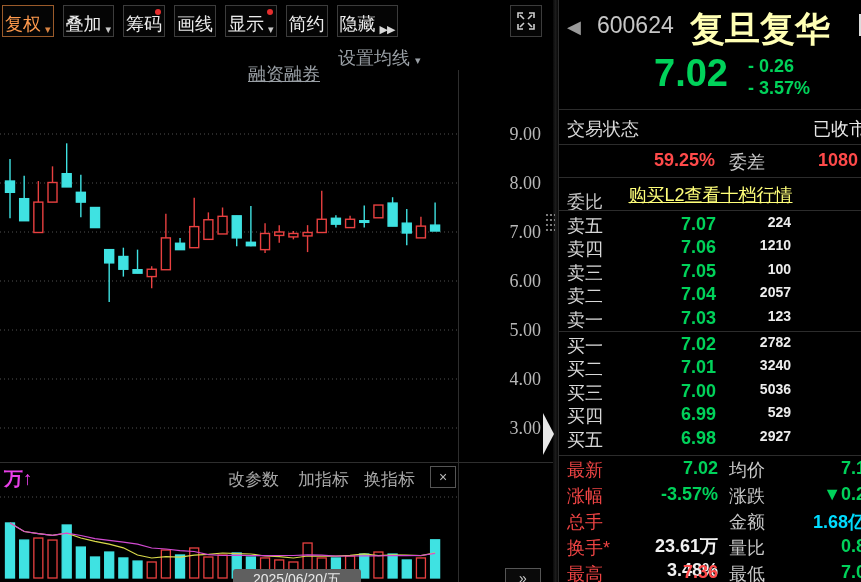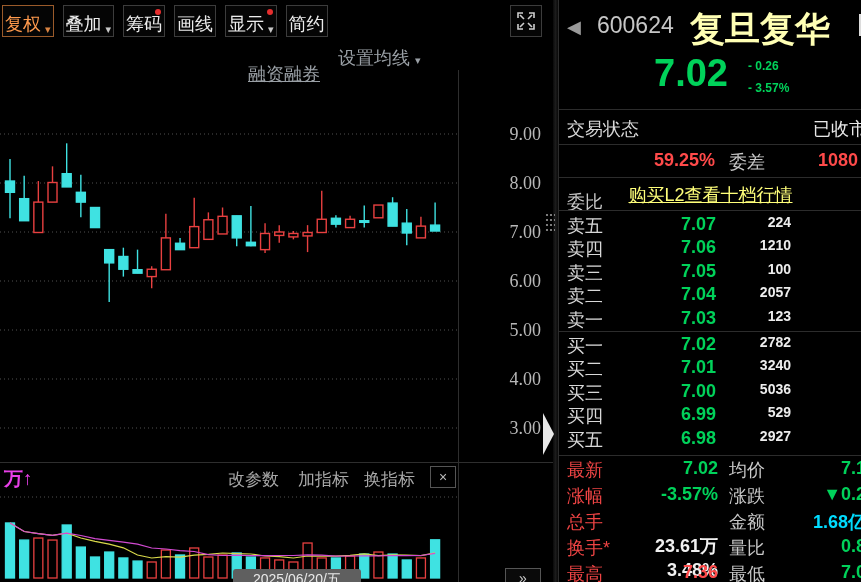--- a/index.html
+++ b/index.html
@@ -37,21 +37,21 @@
   .grip{position:absolute;left:545px;top:213px;}
   .collapse-arrow{position:absolute;left:543px;top:413px;width:0;height:0;border-left:11px solid #e8e8e8;border-top:21px solid transparent;border-bottom:21px solid transparent;cursor:pointer;}
   
   .panel{position:absolute;left:558px;top:0;width:322px;height:582px;background:#000;border-left:1px solid #2c2c2c;box-sizing:border-box;}
   .panel .hr{position:absolute;left:0;width:322px;height:1px;background:#2c2c2c;}
   .nav-left{position:absolute;left:8px;top:16px;color:#9a9a9a;font-size:18px;cursor:pointer;}
   .code{position:absolute;left:38px;top:12px;color:#c6c6c6;font-size:23px;}
   .name{position:absolute;left:131px;top:6px;color:#ffffb4;font-size:35px;font-weight:bold;}
   .nav-right-sliver{position:absolute;left:300px;top:14px;width:4px;height:22px;background:#dcdcdc;}
   .big-price{position:absolute;left:95px;top:52px;color:#00d25a;font-size:38px;font-weight:bold;}
-  .chg{position:absolute;left:189px;top:55px;color:#00d25a;font-size:12px;font-weight:bold;line-height:22px;white-space:nowrap;}
+  .chg{position:absolute;left:189px;top:55px;color:#00d25a;font-size:18px;font-weight:bold;line-height:22px;white-space:nowrap;}
   .rowlabel{color:#d8d8d8;font-size:18px;position:absolute;left:8px;}
   .status-value{position:absolute;right:13px;top:117px;color:#e8e8e8;font-size:18px;white-space:nowrap;}
   .wb-label{position:absolute;color:#c8c8c8;font-size:18px;}
   .wb-value{position:absolute;color:#ff4a4a;font-weight:bold;font-size:18px;}
   .l2link{position:absolute;left:0;top:183px;width:303px;text-align:center;color:#ffff7a;font-size:18px;text-decoration:underline;cursor:pointer;}
   .book-row{position:absolute;left:0;width:322px;height:23px;}
   .book-row .bl{position:absolute;left:8px;color:#d8d8d8;font-size:18px;}
   .book-row .bp{position:absolute;right:165px;color:#00d25a;font-weight:bold;font-size:18px;}
   .book-row .bv{position:absolute;right:90px;color:#ededed;font-weight:bold;font-size:14px;}
   .stat-row{position:absolute;left:0;width:322px;height:26px;}
@@ -82,20 +82,24 @@
       <div class="tbtn">
         <span>画线</span>
       </div>
       <div class="tbtn">
         <span>显示</span>
         <span class="caret">▾</span>
         <span class="dot"></span>
       </div>
       <div class="tbtn">
         <span>简约</span>
+      </div>
+      <div class="tbtn">
+        <span>隐藏</span>
+        <span class="chev">▶▶</span>
       </div>
     </div>
   <div class="fsbtn" style="position:absolute;left:510px;top:5px;">
     <svg width="20" height="20" viewBox="0 0 20 20">
       <g stroke="#cfcfcf" stroke-width="1.6" fill="none">
         <path d="M8 8 L4 4 M2 7 L2 2 L7 2"></path>
         <path d="M12 8 L16 4 M13 2 L18 2 L18 7"></path>
         <path d="M8 12 L4 16 M2 13 L2 18 L7 18"></path>
         <path d="M12 12 L16 16 M13 18 L18 18 L18 13"></path>
       </g>

